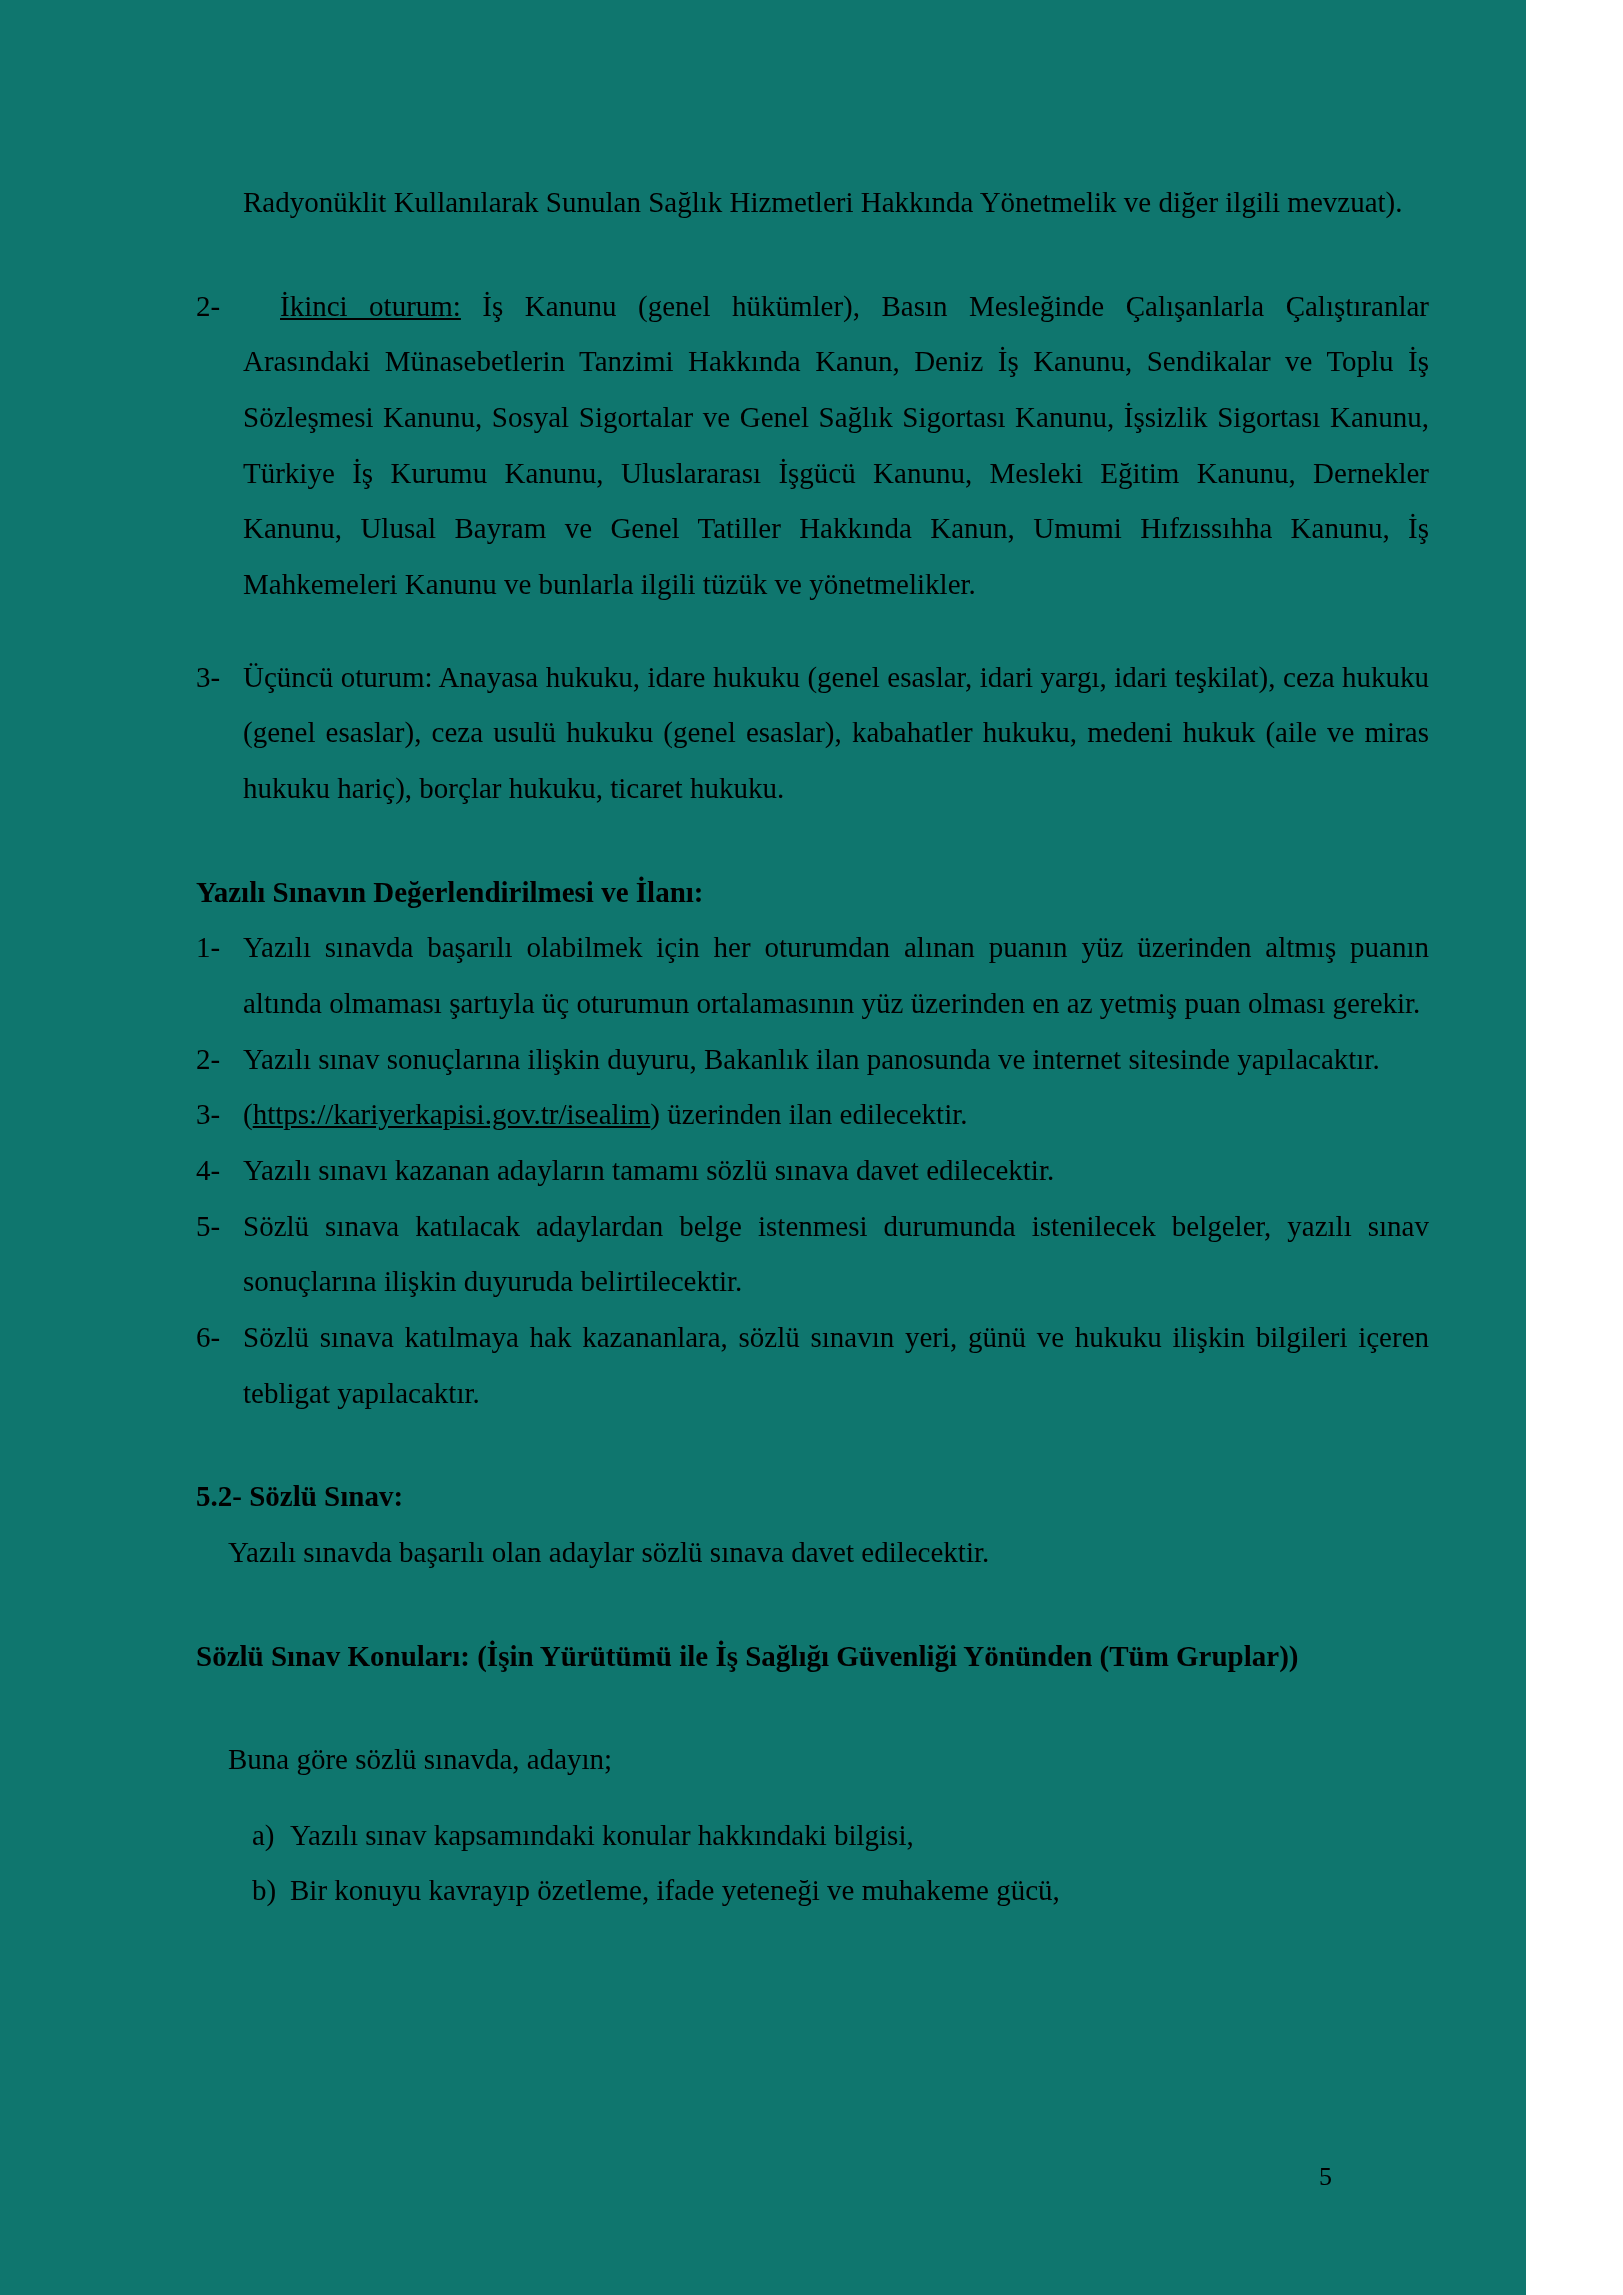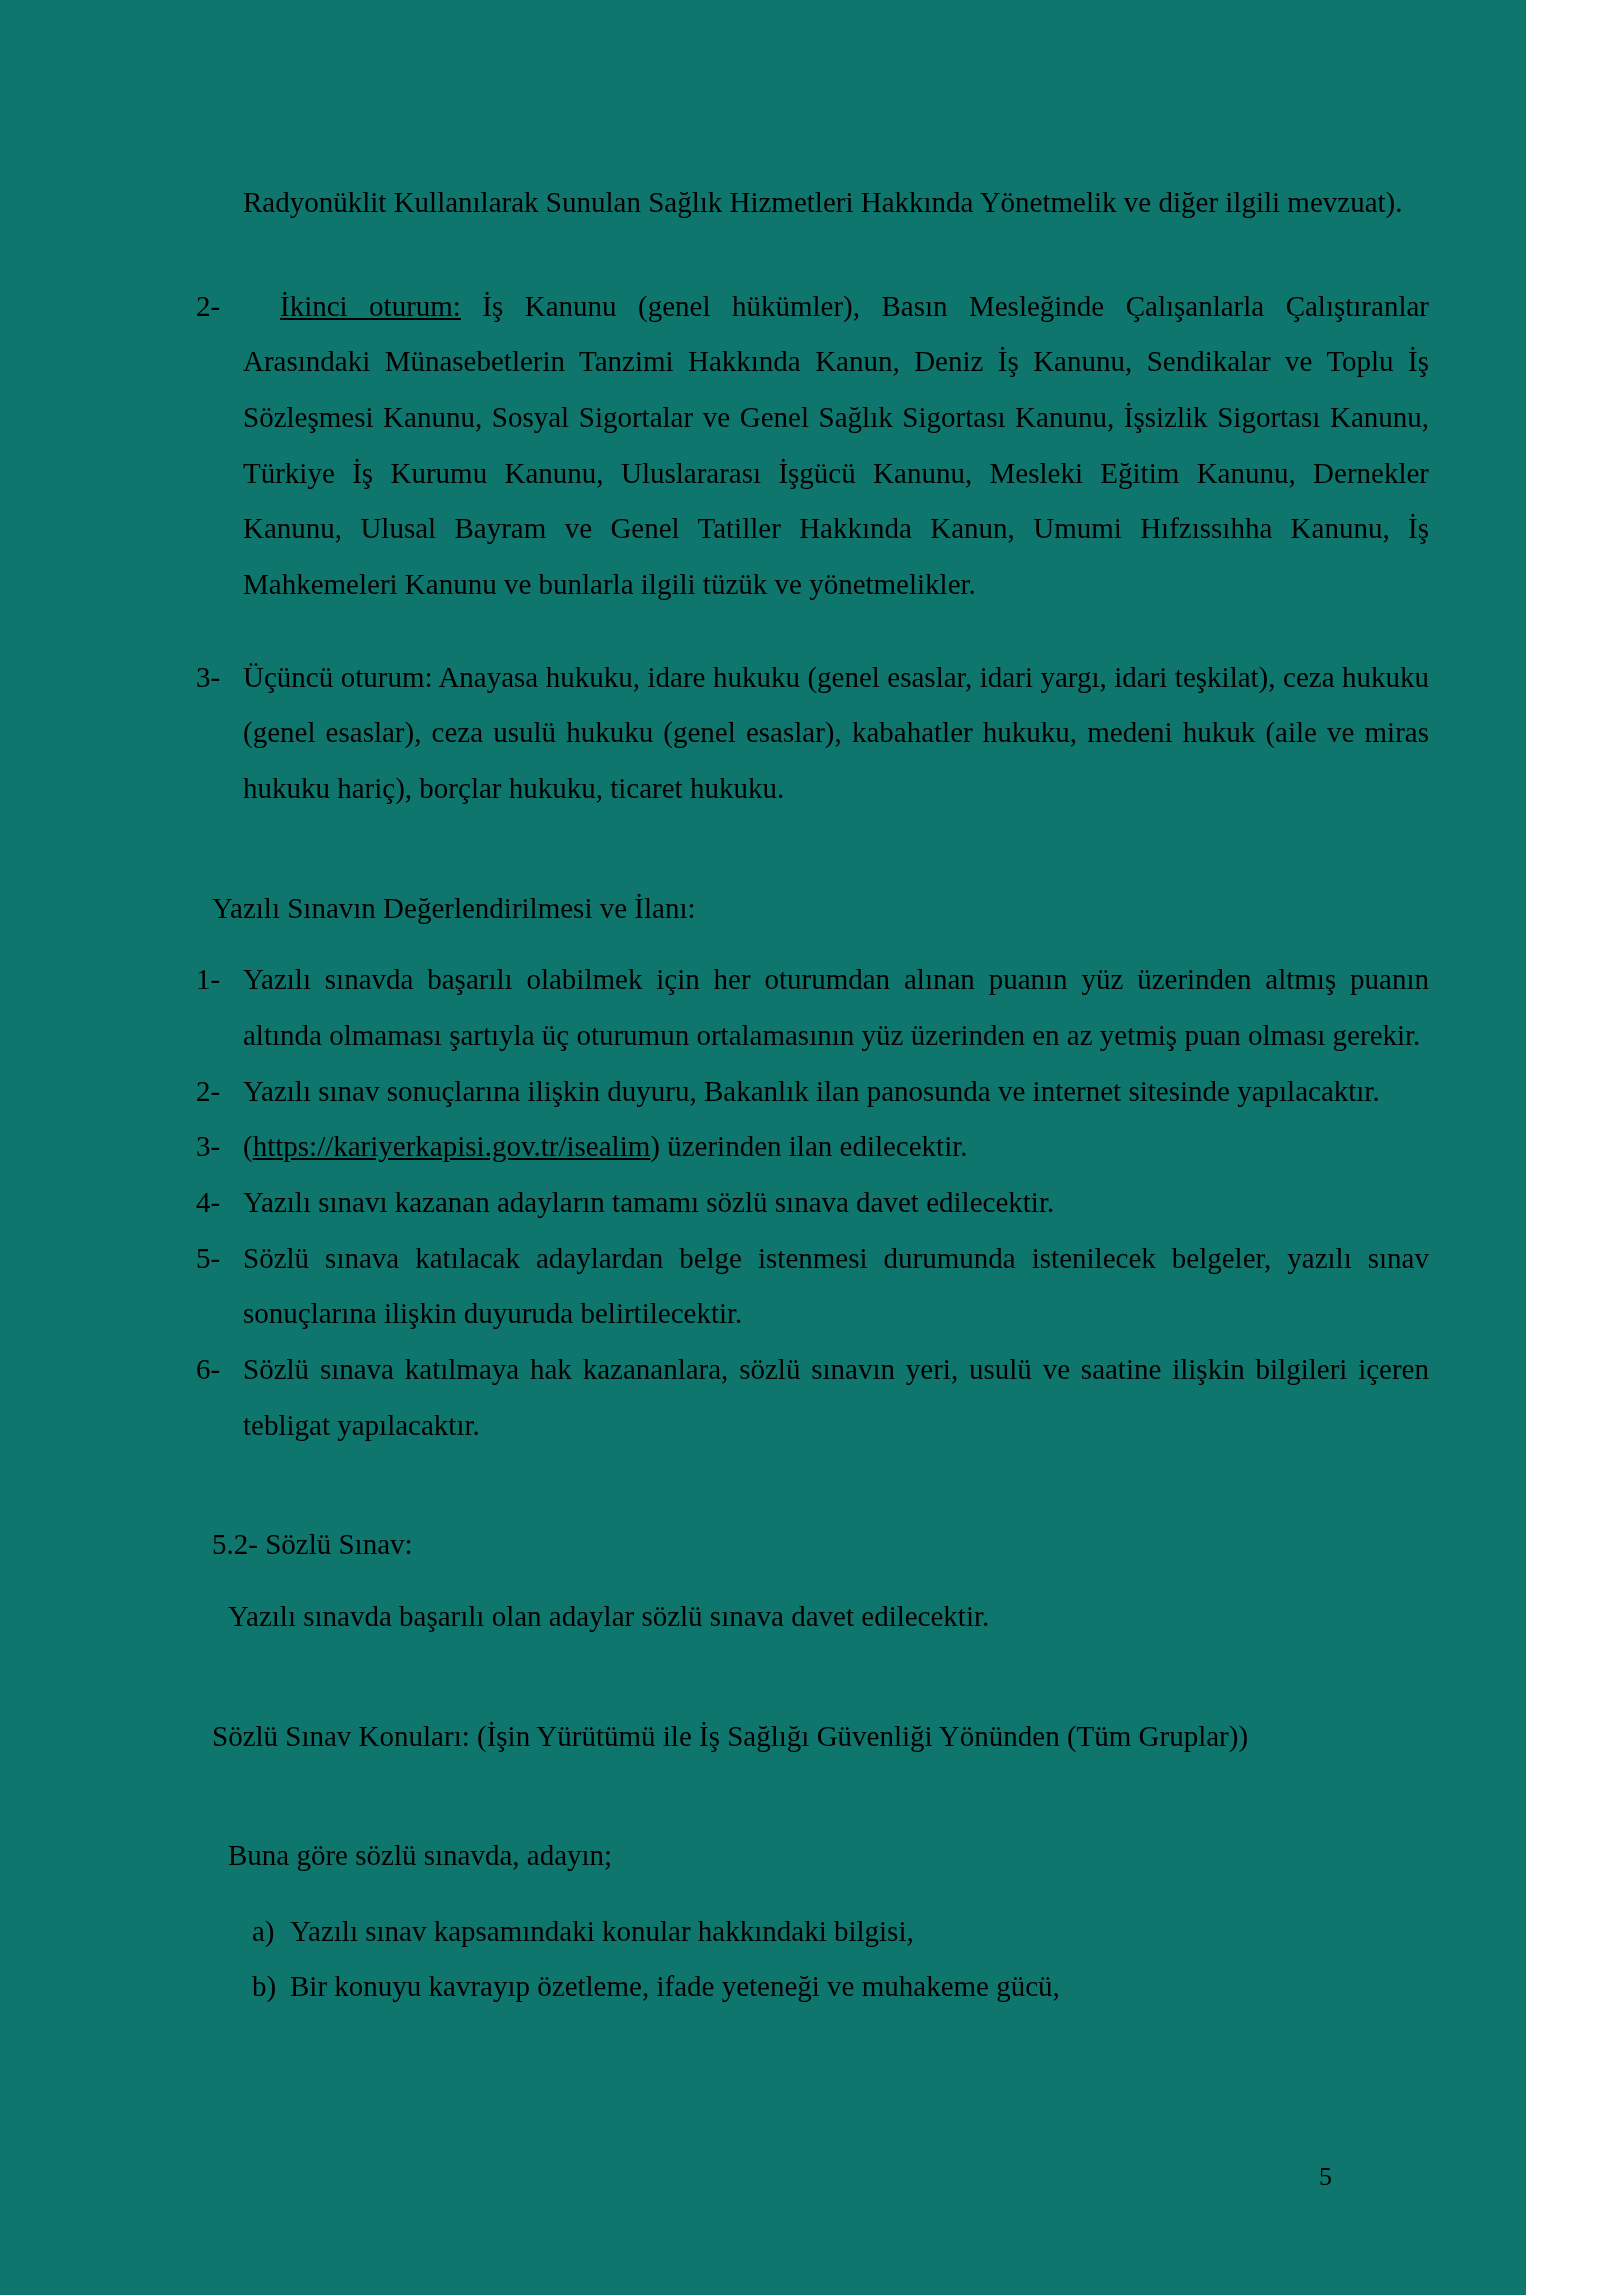--- a/index.html
+++ b/index.html
@@ -42,22 +42,22 @@
   .para.flush {
     padding-left: 0;
     margin-left: 32px;
   }
   .para.natural {
     text-align: left;
   }
   .bold-head {
     font-size: 29px;
     line-height: 1.92;
-    font-weight: normal;
-    margin: 16px;
+    font-weight: bold;
+    margin: 0;
     text-align: left;
   }
   
   .li {
     display: flex;
     align-items: flex-start;
     font-size: 29px;
     line-height: 1.92;
   }
   .li .marker {
@@ -150,21 +150,21 @@
       <span class="body left">Yazılı sınavı kazanan adayların tamamı sözlü sınava davet edilecektir.</span>
     </div>
 
     <div class="li">
       <span class="marker">5-</span>
       <span class="body">Sözlü sınava katılacak adaylardan belge istenmesi durumunda istenilecek belgeler, yazılı sınav sonuçlarına ilişkin duyuruda belirtilecektir.</span>
     </div>
 
     <div class="li">
       <span class="marker">6-</span>
-      <span class="body">Sözlü sınava katılmaya hak kazananlara, sözlü sınavın yeri, usulü ve saatine ilişkin bilgileri içeren tebligat yapılacaktır.</span>
+      <span class="body">Sözlü sınava katılmaya hak kazananlara, sözlü sınavın yeri, günü ve hukuku ilişkin bilgileri içeren tebligat yapılacaktır.</span>
     </div>
 
     <div class="gap-lg"></div>
 
     <p class="bold-head">5.2- Sözlü Sınav:</p>
 
     <p class="para flush natural">Yazılı sınavda başarılı olan adaylar sözlü sınava davet edilecektir.</p>
 
     <div class="gap-lg"></div>
 

